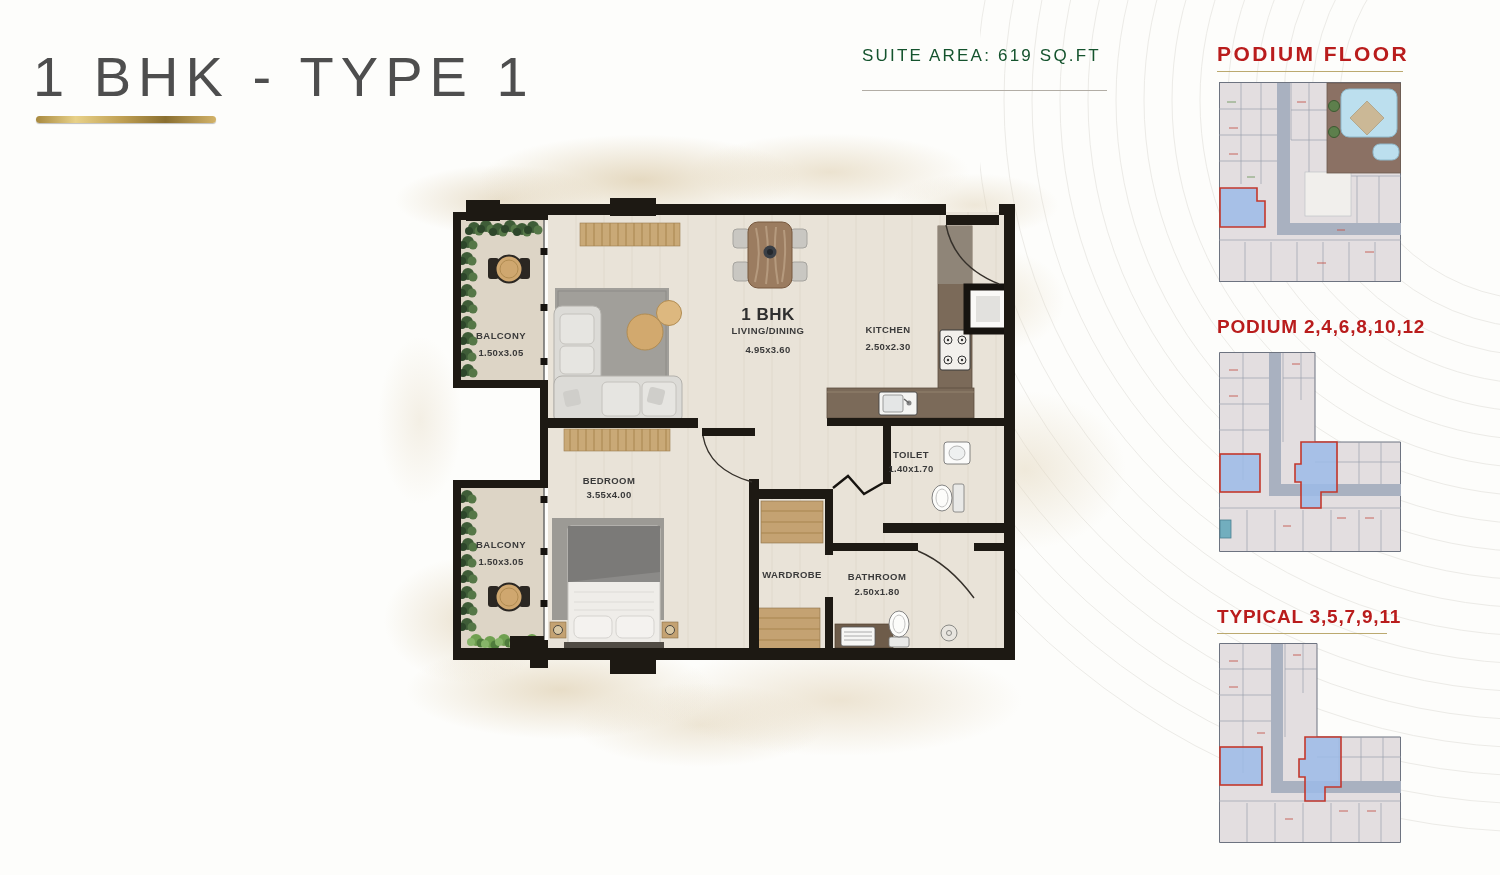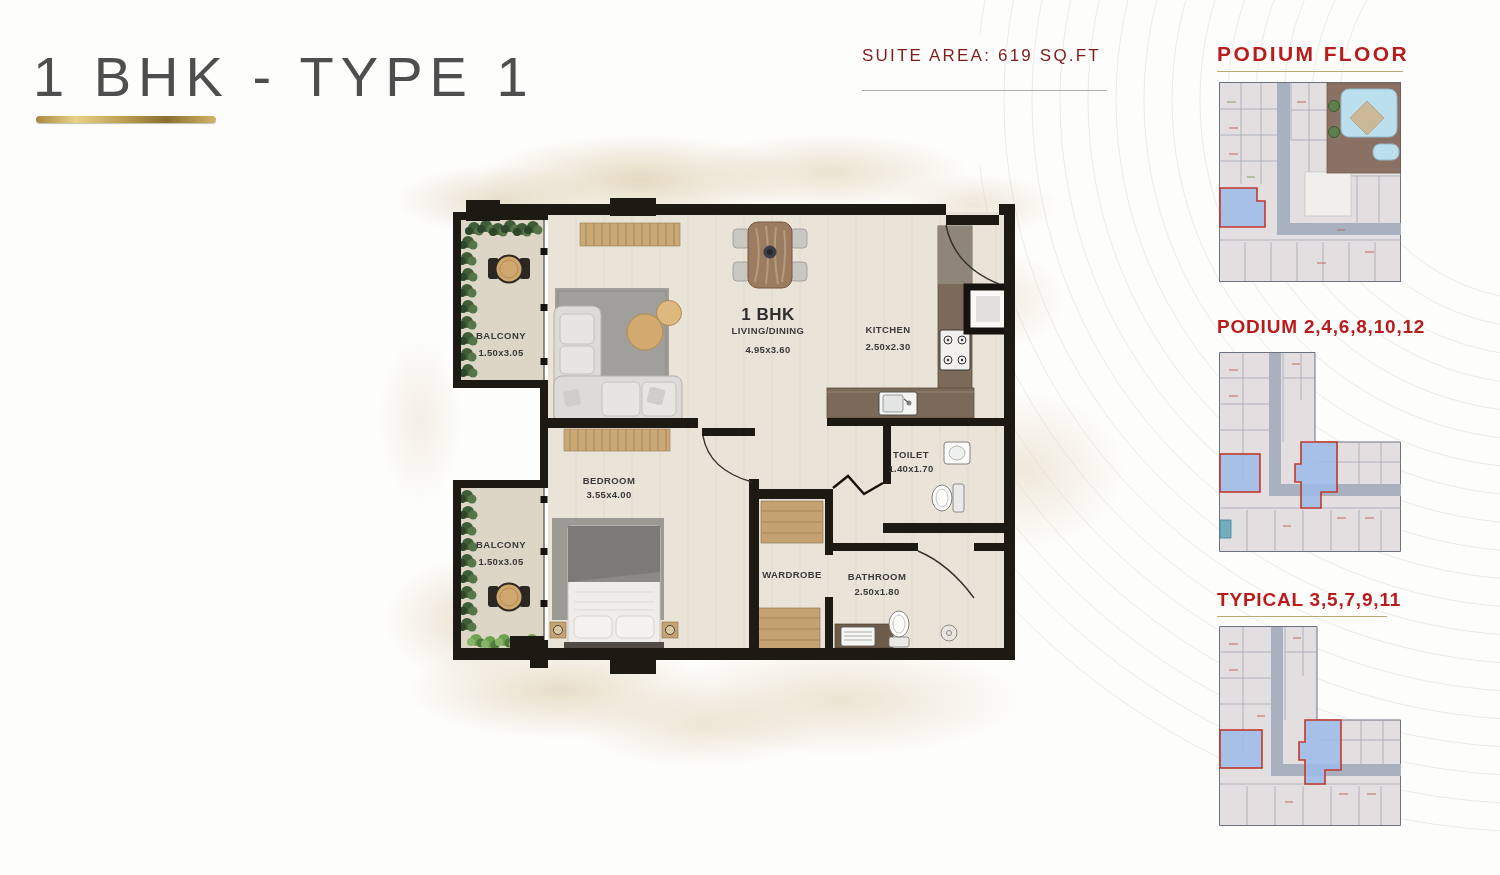--- a/index.html
+++ b/index.html
@@ -27,21 +27,21 @@
   .content{position:absolute;inset:0;z-index:2}
   .page-title{
     position:absolute;left:33px;top:44px;
     font-size:56px;font-weight:300;color:#4e4e4e;letter-spacing:7px;white-space:nowrap;
   }
   .gold-bar{
     position:absolute;left:36px;top:116px;width:180px;height:7px;border-radius:4px;
     background:linear-gradient(90deg,#a8893f,#e8d188 22%,#bf9f52 48%,#8a6f30 72%,#d3b369 100%);
     box-shadow:0 1px 1px rgba(0,0,0,.25);
   }
-  .areas{position:absolute;left:862px;top:46px;color:#7f1d1d}
+  .areas{position:absolute;left:862px;top:46px;color:#14532d}
   .areas .line{font-size:17px;letter-spacing:2.2px;margin-bottom:24px;white-space:nowrap;font-weight:400}
   .areas .rule{width:245px;border-top:1px solid #b2ada5;margin-top:10px}
   .plan-wrap{position:absolute;left:452px;top:196px;width:578px;height:484px}
   .sidebar{position:absolute;left:1217px;top:0;width:186px}
   .side-sec{position:absolute;left:0;width:186px}
   .side-head{font-size:21px;font-weight:700;color:#b91c1c;letter-spacing:2.4px;white-space:nowrap}
   .side-head.small{font-size:19px;letter-spacing:0.8px}
   .side-rule{border-top:1px solid #bba96f;margin-top:5px}
   .thumb{display:block;margin-top:8px}
   svg text{font-family:"Liberation Sans",sans-serif}
@@ -411,21 +411,21 @@
         <path stroke="#9aa0ad" stroke-width=".7" fill="none" d="M2 28 H52 M2 54 H52 M2 80 H52 M26 3 V130 M66 3 V50 M84 3 V50 M66 28 H98 M66 50 V92 M98 112 H184 M120 92 V134 M142 92 V134 M164 92 V134 M2 158 H184 M30 160 V201 M58 160 V201 M86 160 V201 M114 160 V201 M142 160 V201 M164 160 V201"></path>
         <rect x="52" y="3" width="12" height="143" fill="#a9b1c0"></rect>
         <rect x="52" y="134" width="132" height="12" fill="#a9b1c0"></rect>
         <rect x="3" y="104" width="40" height="38" fill="#9cbbe7" fill-opacity=".85" stroke="#c4372c" stroke-width="1.6"></rect>
         <path d="M84 92 H120 V142 H104 V158 H84 V132 H78 V114 H84 Z" fill="#9cbbe7" fill-opacity=".85" stroke="#c4372c" stroke-width="1.6"></path>
         <rect x="3" y="170" width="11" height="18" fill="#72aebe" stroke="#4c8191" stroke-width=".8"></rect>
         <path stroke="#c4574e" stroke-width=".9" d="M12 20 h9 M12 46 h9 M75 14 h8 M120 168 h9 M148 168 h9 M66 176 h8"></path>
       </svg>
     </div>
 
-    <div class="side-sec" style="top:589px">
+    <div class="side-sec" style="top:606px">
       <div class="side-head small">TYPICAL 3,5,7,9,11</div>
       <div class="side-rule" style="width:170px"></div>
       <svg class="thumb" style="margin-top:7px" width="186" height="204" viewBox="0 0 186 204">
         <path d="M2.5 2.5 H100 V96 H183.5 V201.5 H2.5 Z" fill="#e3dee0" stroke="#6d7380"></path>
         <path stroke="#9aa0ad" stroke-width=".7" fill="none" d="M2 28 H54 M2 54 H54 M2 80 H54 M26 3 V132 M68 3 V52 M86 3 V52 M68 28 H100 M68 52 V96 M100 116 H184 M122 96 V140 M144 96 V140 M166 96 V140 M2 160 H184 M30 162 V201 M58 162 V201 M86 162 V201 M114 162 V201 M142 162 V201 M164 162 V201"></path>
         <rect x="54" y="3" width="12" height="149" fill="#a9b1c0"></rect>
         <rect x="54" y="140" width="130" height="12" fill="#a9b1c0"></rect>
         <rect x="3" y="106" width="42" height="38" fill="#9cbbe7" fill-opacity=".85" stroke="#c4372c" stroke-width="1.6"></rect>
         <path d="M88 96 H124 V146 H108 V160 H88 V136 H82 V118 H88 Z" fill="#9cbbe7" fill-opacity=".85" stroke="#c4372c" stroke-width="1.6"></path>
         <path stroke="#c4574e" stroke-width=".9" d="M12 20 h9 M12 46 h9 M76 14 h8 M122 170 h9 M150 170 h9 M68 178 h8 M40 92 h8"></path>

